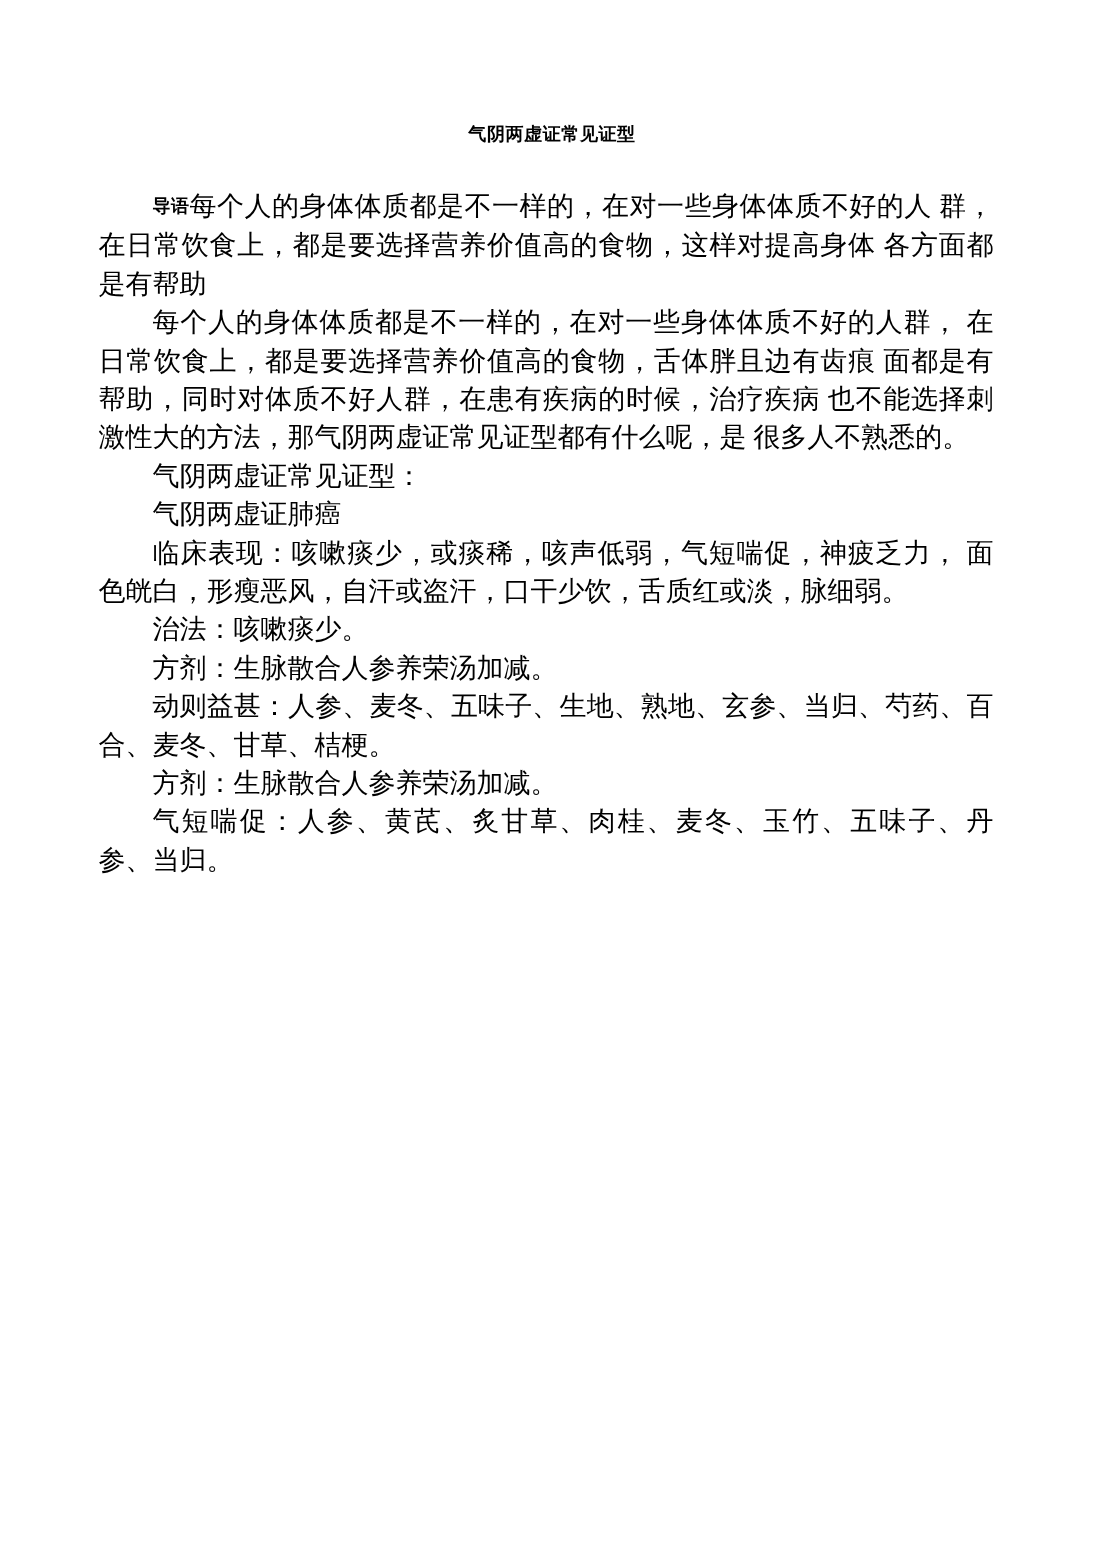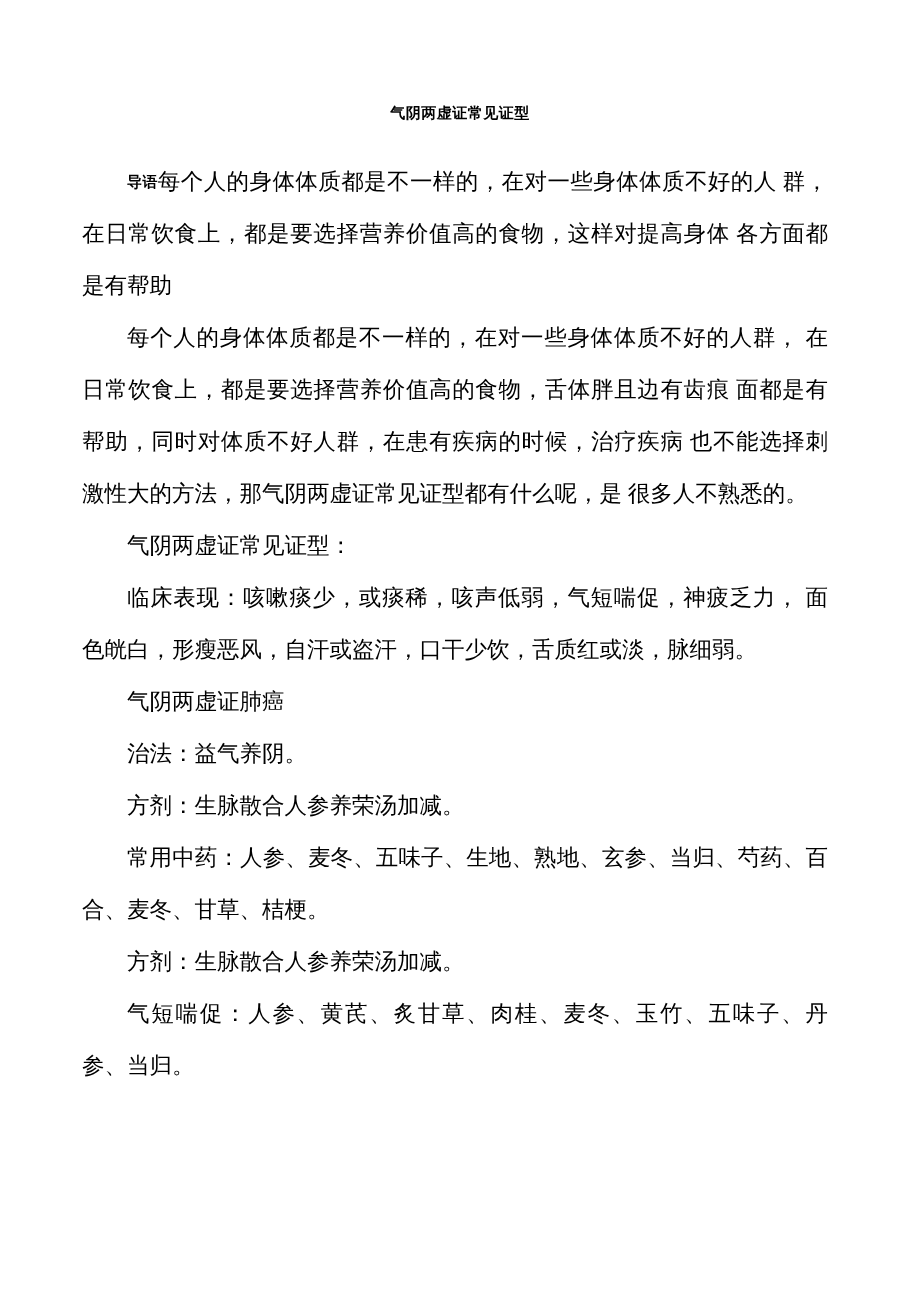--- a/index.html
+++ b/index.html
@@ -32,21 +32,21 @@
     padding-top: 104px;
     line-height: 1.2;
   }
   .body-area {
     padding: 0 92px 0 82px;
     margin-top: 34px;
   }
   p.para {
     margin: 0 0 0 0;
     font-size: 22.5px;
-    line-height: 52px;
+    line-height: 32px;
     text-align: justify;
     text-justify: inter-ideograph;
     text-indent: 2em;
     letter-spacing: 0px;
   }
   .lead-label {
     font-family: "Liberation Sans", "DejaVu Sans", sans-serif;
     font-weight: bold;
     font-size: 15px;
     vertical-align: 2px;
@@ -61,29 +61,29 @@
   <h1 class="doc-title">气阴两虚证常见证型</h1>
 
   <div class="body-area">
 
     <p class="para"><span class="lead-label"></span><span class="lead-label">导语</span><span>每个人的身体体质都是不一样的，在对一些身体体质不好的人 群，在日常饮食上，都是要选择营养价值高的食物，这样对提高身体 各方面都是有帮助</span></p>
 
     <p class="para">每个人的身体体质都是不一样的，在对一些身体体质不好的人群， 在日常饮食上，都是要选择营养价值高的食物，舌体胖且边有齿痕 面都是有帮助，同时对体质不好人群，在患有疾病的时候，治疗疾病 也不能选择刺激性大的方法，那气阴两虚证常见证型都有什么呢，是 很多人不熟悉的。</p>
 
     <p class="para">气阴两虚证常见证型：</p>
 
+    <p class="para">气阴两虚证肺癌</p>
+
     <p class="para">临床表现：咳嗽痰少，或痰稀，咳声低弱，气短喘促，神疲乏力， 面色㿠白，形瘦恶风，自汗或盗汗，口干少饮，舌质红或淡，脉细弱。</p>
 
-    <p class="para">气阴两虚证肺癌</p>
-
-    <p class="para">治法：益气养阴。</p>
+    <p class="para">治法：咳嗽痰少。</p>
 
     <p class="para">方剂：生脉散合人参养荣汤加减。</p>
 
-    <p class="para">常用中药：人参、麦冬、五味子、生地、熟地、玄参、当归、芍药、百合、麦冬、甘草、桔梗。</p>
+    <p class="para">动则益甚：人参、麦冬、五味子、生地、熟地、玄参、当归、芍药、百合、麦冬、甘草、桔梗。</p>
 
 
 
 
     <p class="para">方剂：生脉散合人参养荣汤加减。</p>
 
     <p class="para">气短喘促：人参、黄芪、炙甘草、肉桂、麦冬、玉竹、五味子、丹 参、当归。</p>
 
   </div>
 </div>

